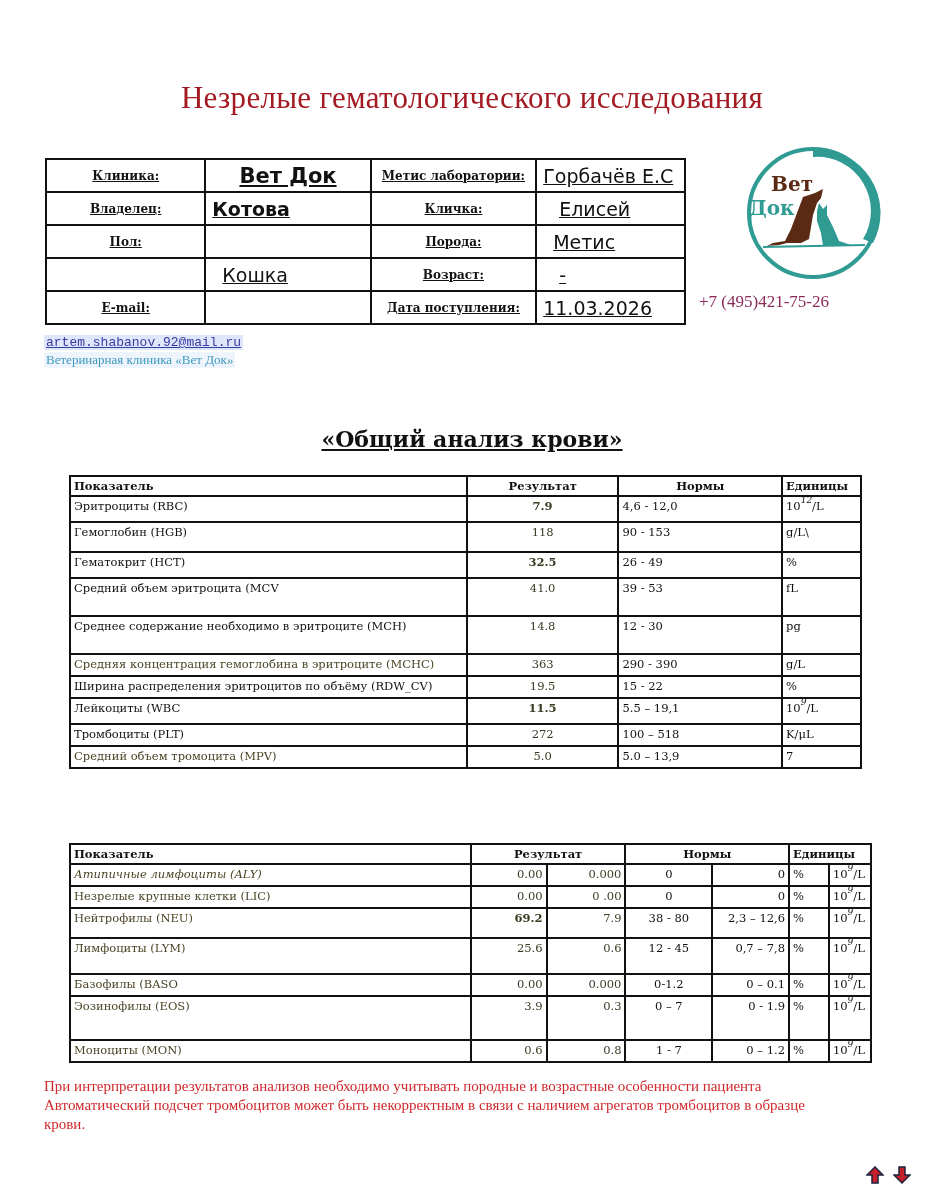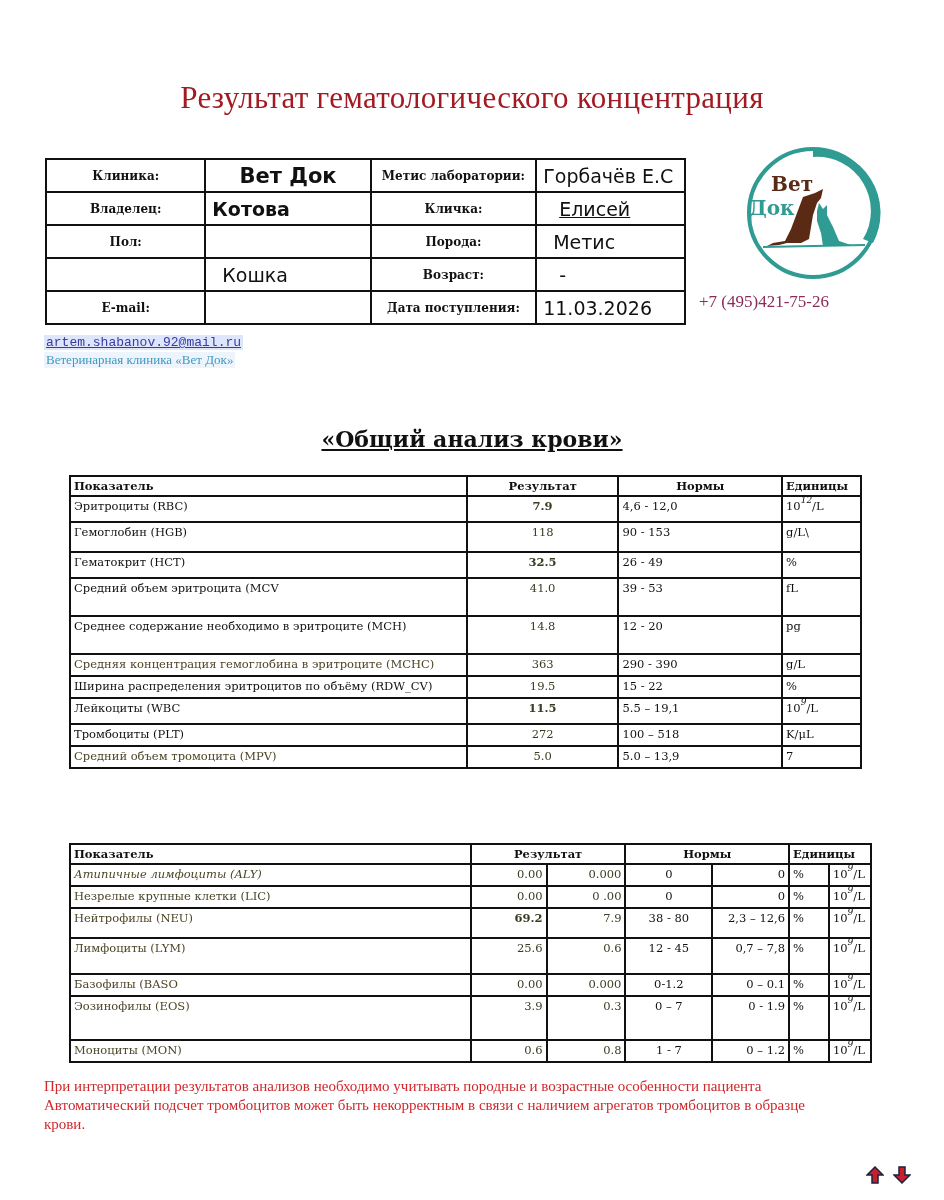--- a/index.html
+++ b/index.html
@@ -1,21 +1,21 @@
 <!DOCTYPE html>
 <html><head>
 <meta charset="utf-8">
 <style>
   html, body { margin:0; padding:0; background:#ffffff; }
   body { width:944px; height:1200px; position:relative; overflow:hidden; font-family:"DejaVu Serif", serif; color:#111; }
   .abs { position:absolute; }
   .title { left:0; width:944px; top:80px; text-align:center; color:#a31a22; font-family:"Liberation Serif", serif; font-size:31px; letter-spacing:0.3px; }
   table { border-collapse:collapse; }
   .info { left:45px; top:158px; width:641px; }
-  .info td { border:2px solid #111; height:31px; padding:0 6px; vertical-align:middle; }
+  .info td { border:2px solid #111; height:31px; padding:0 6px; vertical-align:middle;text-decoration:underline; }
   .info .lbl { font-family:"DejaVu Serif", serif; font-weight:bold; font-size:12px; text-align:center; }
   .info .val { font-family:"DejaVu Sans", sans-serif; font-size:19px;margin-top:7px; }
   .info .valb { font-family:"DejaVu Sans", sans-serif; font-size:19px; font-weight:bold; }
   .info .val-u { text-decoration:underline; }
   .logo { left:743px; top:143px; width:140px; height:140px; }
   .phone { left:699px; top:291px; width:150px; color:#8a2a5a; font-family:"Liberation Serif", serif; font-size:17px; line-height:21px; }
   .email { left:44px; top:335px; font-family:Liberation Mono, monospace; font-size:13px; color:#3a3aa0; text-decoration:underline; background:#dde6fb; padding:0 2px; }
   .clinic { left:44px; top:352px; font-family:"Liberation Serif", serif; font-size:13px; color:#3f9ac0; background:#eef4fc; padding:0 2px; }
   .subtitle { left:0; width:944px; top:426px; text-align:center; font-family:"DejaVu Serif", serif; font-weight:bold; font-size:22px; text-decoration:underline; }
   .t1 { left:69px; top:475px; width:793px; }
@@ -29,21 +29,21 @@
   .t2 td { border:2px solid #111; padding:2px 3px; font-size:11.5px; vertical-align:top; font-family:"DejaVu Serif", serif; }
   .t2 th { border:2px solid #111; padding:2px 3px; font-size:11.5px; font-weight:bold; text-align:center; font-family:"DejaVu Serif", serif; }
   .t2 th.left { text-align:left; }
   .sup { font-size:9px; position:relative; top:-7px; font-style:italic; }
   .notes { left:44px; top:1077px; width:790px; color:#d0272b; font-family:"Liberation Serif", serif; font-size:15px; line-height:19px; }
   .arrows { left:866px; top:1166px; }
 </style>
 </head>
 <body>
 
-<div class="abs title">Результат гематологического концентрация</div>
+<div class="abs title">Незрелые гематологического исследования</div>
 
 <table class="abs info">
   <colgroup>
       <col style="width:160px">
       <col style="width:166px">
       <col style="width:166px">
       <col style="width:149px">
     </colgroup>
   <tbody>
       <tr>
@@ -138,21 +138,21 @@
       </tr>
       <tr style="height: 38px;">
         <td class="">Средний объем эритроцита (MCV</td>
         <td class="res">41.0</td>
         <td>39 - 53</td>
         <td><span>fL</span></td>
       </tr>
       <tr style="height: 38px;">
         <td class="">Среднее содержание необходимо в эритроците (MCH)</td>
         <td class="res">14.8</td>
-        <td>12 - 20</td>
+        <td>12 - 30</td>
         <td><span>pg</span></td>
       </tr>
       <tr style="height: 22px;">
         <td class=" olive">Средняя концентрация гемоглобина в эритроците (MCHC)</td>
         <td class="res">363</td>
         <td>290 - 390</td>
         <td><span>g/L</span></td>
       </tr>
       <tr style="height: 22px;">
         <td class="">Ширина распределения эритроцитов по объёму (RDW_CV)</td>

